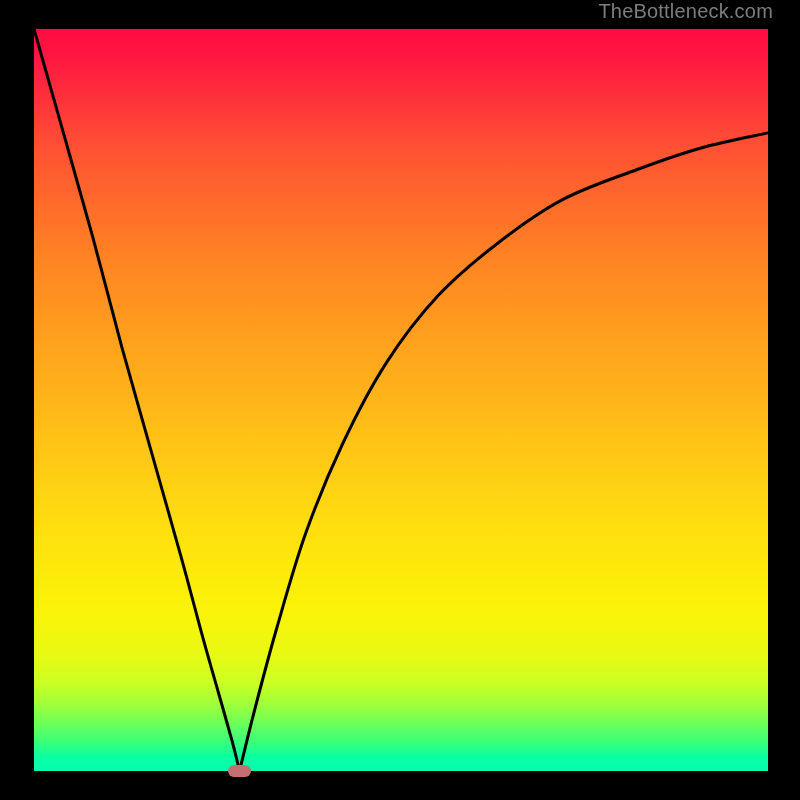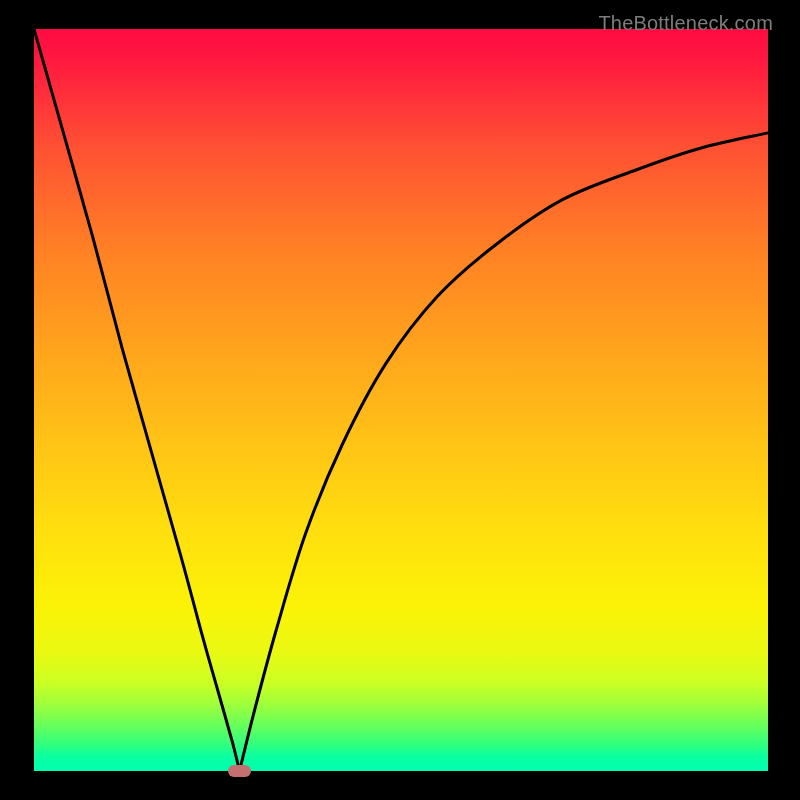--- a/index.html
+++ b/index.html
@@ -64,15 +64,15 @@
 
   <div class="plot" style="left: 34px; top: 29px; width: 734px; height: 742px;"></div>
 
   <svg class="curves" width="800" height="800" viewBox="0 0 800 800">
     <path fill="none" stroke="#000" stroke-width="3" stroke-linecap="round" d="M 34.0 29.0 C 38.9 46.3, 53.6 98.3, 63.4 132.9 C 73.1 167.5, 82.9 200.9, 92.7 236.8 C 102.5 272.6, 112.3 312.2, 122.1 348.1 C 131.9 383.9, 141.7 417.3, 151.4 451.9 C 161.2 486.6, 172.2 524.9, 180.8 555.8 C 189.4 586.7, 196.7 615.2, 202.8 637.4 C 208.9 659.7, 212.6 672.1, 217.5 689.4 C 222.4 706.7, 228.5 727.7, 232.2 741.3 C 235.9 754.9, 238.3 766.1, 239.5 771.0"></path>
     <path fill="none" stroke="#000" stroke-width="3" stroke-linecap="round" d="M 239.5 771.0 C 242.0 761.1, 248.1 735.1, 254.2 711.6 C 260.3 688.1, 267.7 659.7, 276.2 630.0 C 284.8 600.3, 294.6 564.5, 305.6 533.6 C 316.6 502.6, 328.8 473.0, 342.3 444.5 C 355.7 416.1, 370.4 387.6, 386.3 362.9 C 402.2 338.2, 419.4 315.9, 437.7 296.1 C 456.1 276.3, 475.6 260.3, 496.4 244.2 C 517.2 228.1, 539.2 212.0, 562.5 199.7 C 585.7 187.3, 612.6 178.6, 635.9 170.0 C 659.1 161.3, 679.9 153.9, 701.9 147.7 C 724.0 141.5, 757.0 135.4, 768.0 132.9"></path>
   </svg>
 
   <div class="marker" style="width: 23.488px; height: 11.13px; left: 227.776px; top: 765.435px;"></div>
 
-  <div class="attribution" style="right: 27px; top: 12px;">TheBottleneck.com</div>
+  <div class="attribution" style="right: 27px; top: 0;">TheBottleneck.com</div>
 
 </div>
 
 </body></html>

